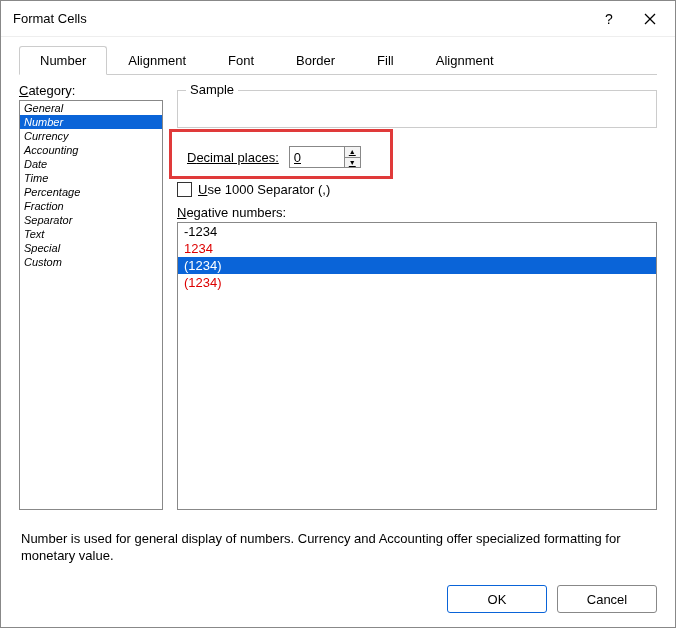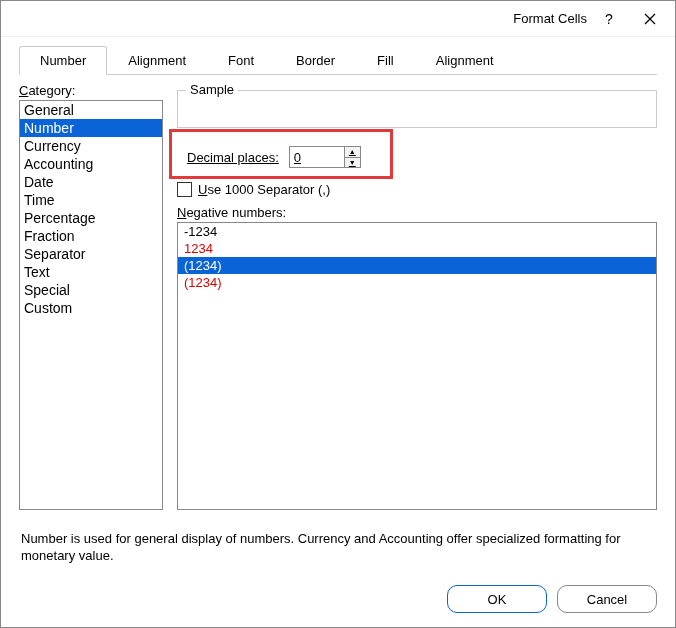--- a/index.html
+++ b/index.html
@@ -5,21 +5,21 @@
   * { box-sizing: border-box; font-family: "Segoe UI", Arial, sans-serif; }
   body { margin: 0; background: #fff; }
   .window {
     width: 676px; height: 628px;
     background: #fff; border: 1px solid #888;
     display: flex; flex-direction: column;
   }
   .titlebar {
     height: 36px; display: flex; align-items: center;
     padding: 0 4px 0 12px; font-size: 13px;
-    justify-content: flex-end;
+    justify-content: space-between;
     border-bottom: 1px solid #eee;
   }
   .titlebar .left { font-size: 13px; }
   .titlebar .right { display: flex; align-items: center; gap: 0; }
   .titlebar .btn { width: 42px; height: 30px; display: flex; align-items: center; justify-content: center; }
   .tabs {
     display: flex; padding: 8px 18px 0 18px; gap: 0;
     font-size: 13px;
   }
   .tab {
@@ -38,22 +38,23 @@
     font-size: 13px;
     flex-direction: column;
   }
   .upper {
     flex: 1; display: flex; gap: 14px;
   }
   .left-pane { width: 144px; display: flex; flex-direction: column; }
   .label { font-size: 13px; margin-bottom: 2px; }
   .catlist {
     flex: 1; border: 1px solid #888; background: #fff;
-    overflow-y: scroll; font-size: 14px;
+    overflow-y: scroll; font-size: 11px;
     position: relative;
+    font-style: italic;
   }
   .catitem {
     padding: 1px 4px; white-space: nowrap;
   }
   .catitem.selected {
     background: #0a64d8; color: #fff;
   }
   .right-pane { flex: 1; display: flex; flex-direction: column; }
   .sample-group {
     border: 1px solid #ccc;
@@ -107,21 +108,21 @@
   .neg-item.selected { background: #0a64d8; color: #fff; }
   .desc {
     padding: 6px 2px; font-size: 13px; line-height: 1.35;
   }
   .footer {
     display: flex; justify-content: flex-end; gap: 10px;
     padding: 14px 18px;
   }
   .btn-f {
     width: 100px; height: 28px; border: 1px solid #888;
-    background: #fff; font-size: 13px; border-radius: 10px;
+    background: #fff; font-size: 13px; border-radius: 3px;
     display: flex; align-items: center; justify-content: center;
   }
   .btn-f.primary { border: 1px solid #0a64d8; }
   
   .catlist::-webkit-scrollbar, .neg-list::-webkit-scrollbar { width: 16px; }
   .catlist::-webkit-scrollbar-thumb, .neg-list::-webkit-scrollbar-thumb { background: #ccc; }
   .catlist::-webkit-scrollbar-track, .neg-list::-webkit-scrollbar-track { background: #f0f0f0; }
 </style>
 </head>
 <body>

